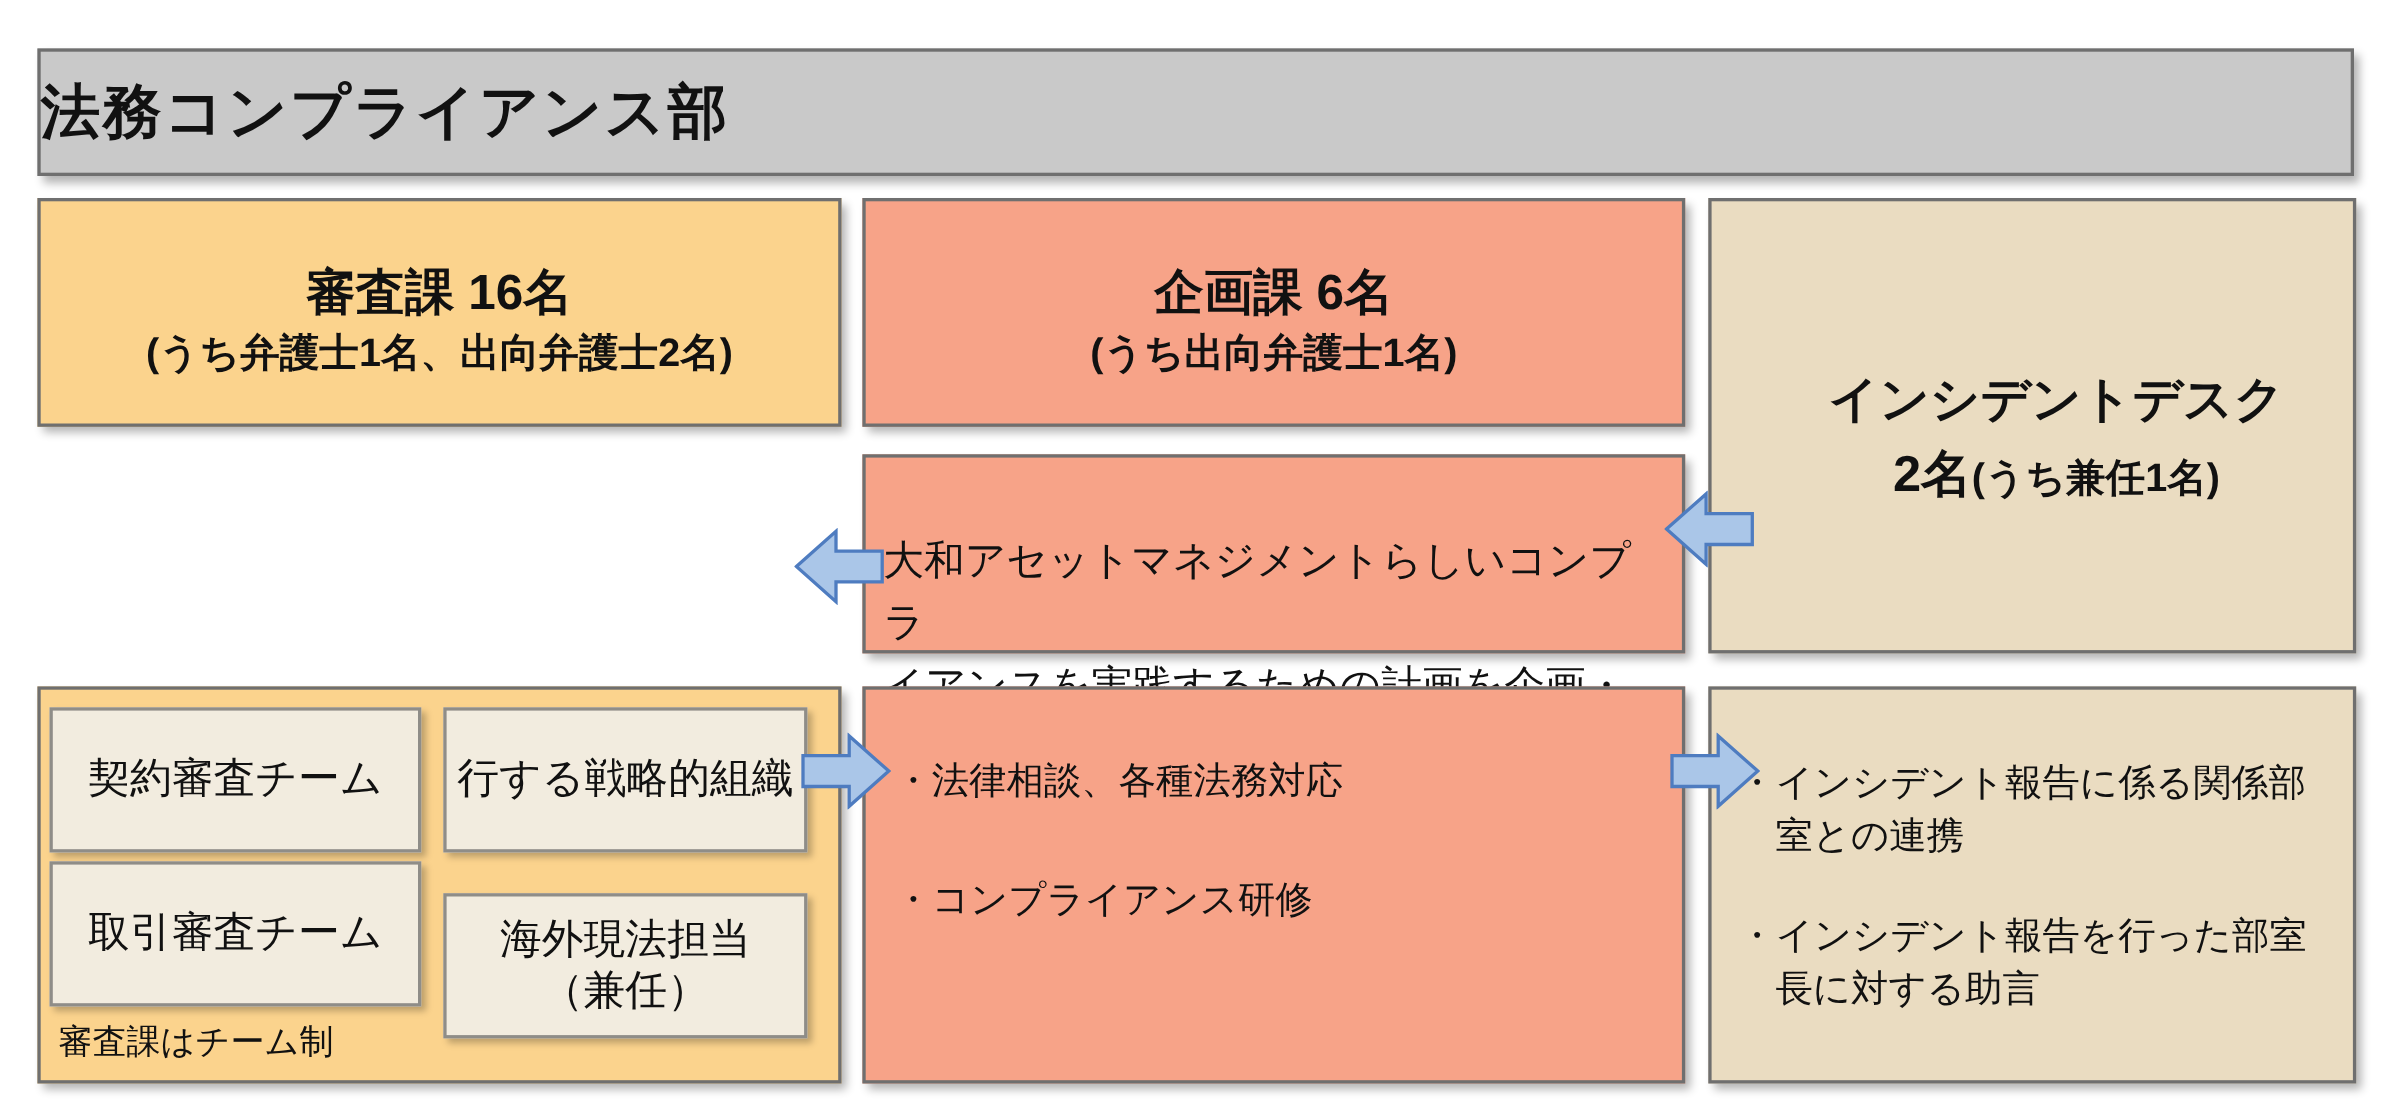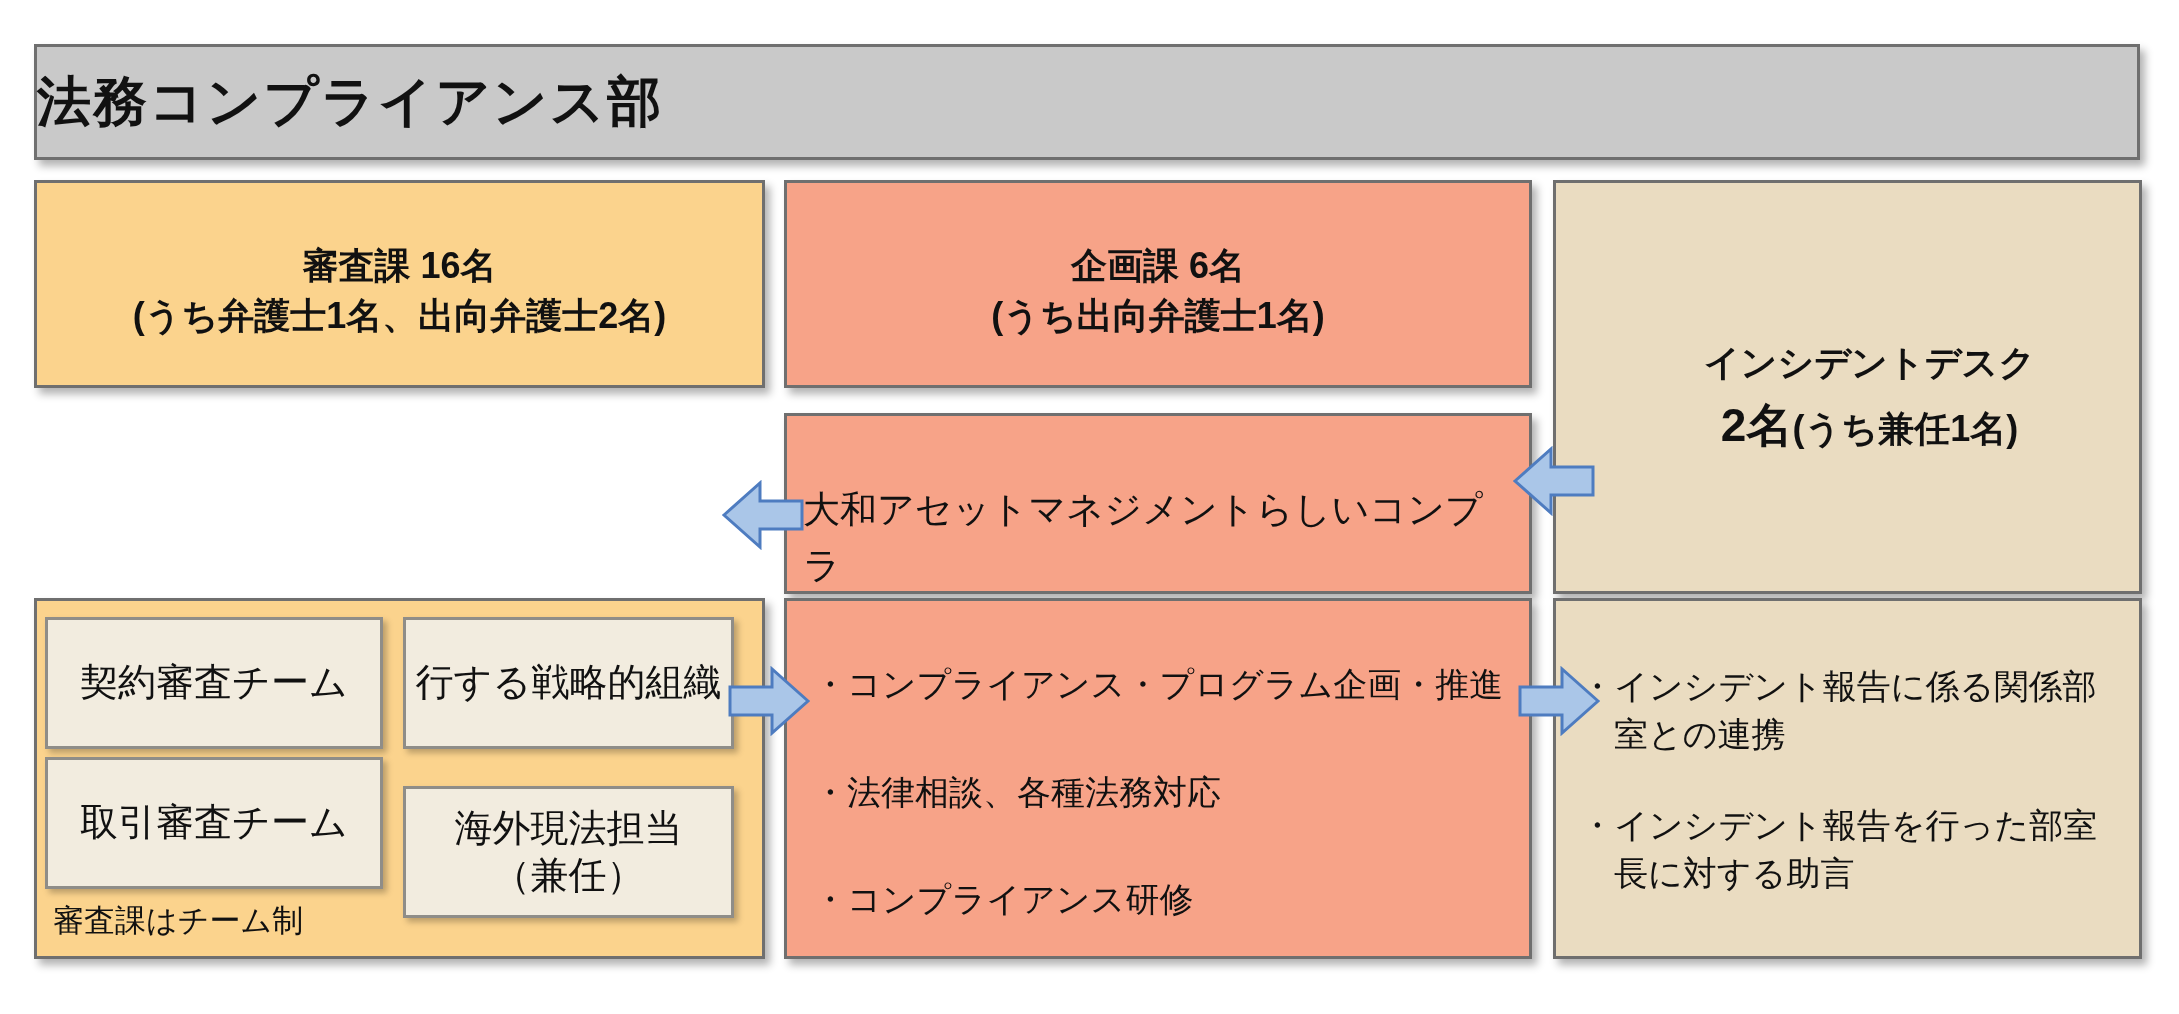--- a/index.html
+++ b/index.html
@@ -25,31 +25,31 @@
     box-shadow:5px 6px 8px rgba(0,0,0,0.30);
   }
   
   .header-bar{left:34px;top:44px;width:2106px;height:116px;background:var(--c-header);
     display:flex;align-items:center;}
   .col1{left:34px;width:731px;}
   .col2{left:784px;width:748px;}
   .col3{left:1553px;width:589px;}
   .r1{top:180px;height:208px;}
   .r2{top:413px;height:181px;}
-  .r3{top:598px;height:361px;}
+  .r3{top:624px;height:361px;}
   .tall{top:180px;height:414px;}
   .bg-y{background:var(--c-yellow);}
   .bg-s{background:var(--c-salmon);}
   .bg-b{background:var(--c-beige);}
   
   .header-title{font-size:54px;font-weight:bold;letter-spacing:2px;}
   
   .head-box{display:flex;flex-direction:column;align-items:center;justify-content:center;
     padding-top:14px;gap:10px;text-align:center;}
-  .col-title{font-size:36px;font-weight:bold;line-height:1.1;}
+  .col-title{font-size:45px;font-weight:bold;line-height:1.1;}
   .col-sub{font-size:36px;font-weight:bold;line-height:1.1;}
   .incident-head{display:flex;flex-direction:column;align-items:center;justify-content:center;
     padding-top:26px;gap:12px;text-align:center;padding-left:44px;}
   .incident-count{font-size:46px;font-weight:bold;}
   .incident-count-note{font-size:36px;font-weight:bold;}
   
   .desc-center{display:flex;align-items:center;justify-content:center;text-align:center;
     font-size:37px;line-height:1.6;white-space:pre-line;}
   .desc-left{display:block;padding:10px 16px;text-align:left;
     font-size:37px;line-height:1.52;white-space:pre-line;}
@@ -107,21 +107,20 @@
   </div>
 
   <div class="box col2 r2 bg-s desc-left">
     <div>大和アセットマネジメントらしいコンプラ
 イアンスを実践するための計画を企画・実
 行する戦略的組織</div>
   </div>
 
   <div class="box col2 r3 bg-s">
     <div class="bul-m">
-      <div class="bul-item">・コンプライアンス・プログラム企画・推進</div>
       <div class="bul-item">・法律相談、各種法務対応</div>
       <div class="bul-item">・コンプライアンス研修</div>
     </div>
   </div>
 
   <div class="box col3 tall bg-b incident-head">
     <div class="col-title">インシデントデスク</div>
     <div>
       <span class="incident-count">2名</span><span class="incident-count-note">(うち兼任1名)</span>
     </div>

